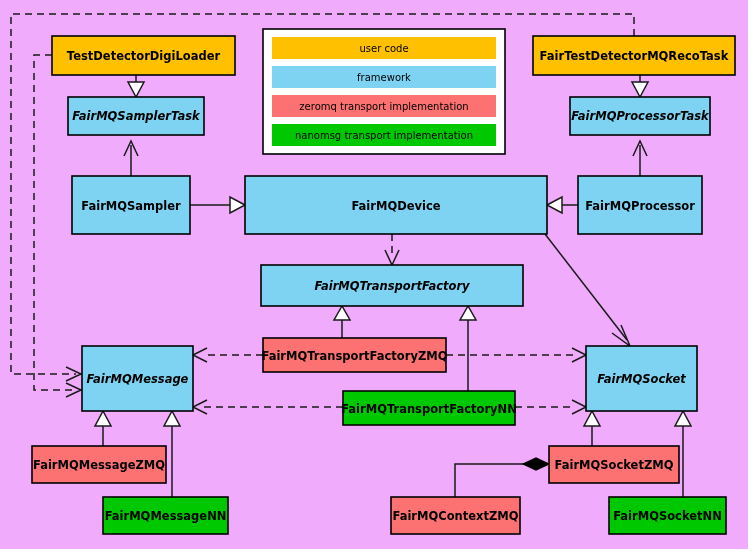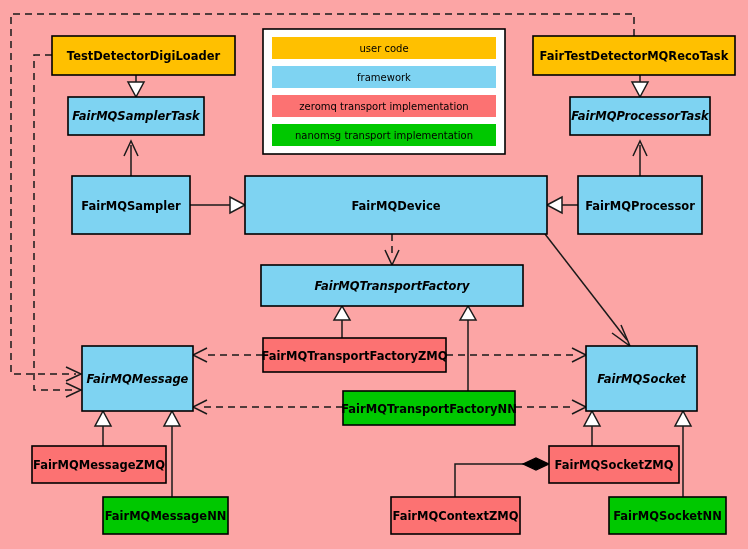--- a/index.html
+++ b/index.html
@@ -7,21 +7,21 @@
     padding: 0;
     background: #ffffff;
   }
   body {
     font-family: "DejaVu Sans", sans-serif;
   }
   #diagram-root {
     position: relative;
     width: 748px;
     height: 549px;
-    background: #fca5a5;
+    background: #f0abfc;
     overflow: hidden;
   }
   svg.canvas {
     position: absolute;
     top: 0;
     left: 0;
     width: 748px;
     height: 549px;
   }
   .node-rect {

